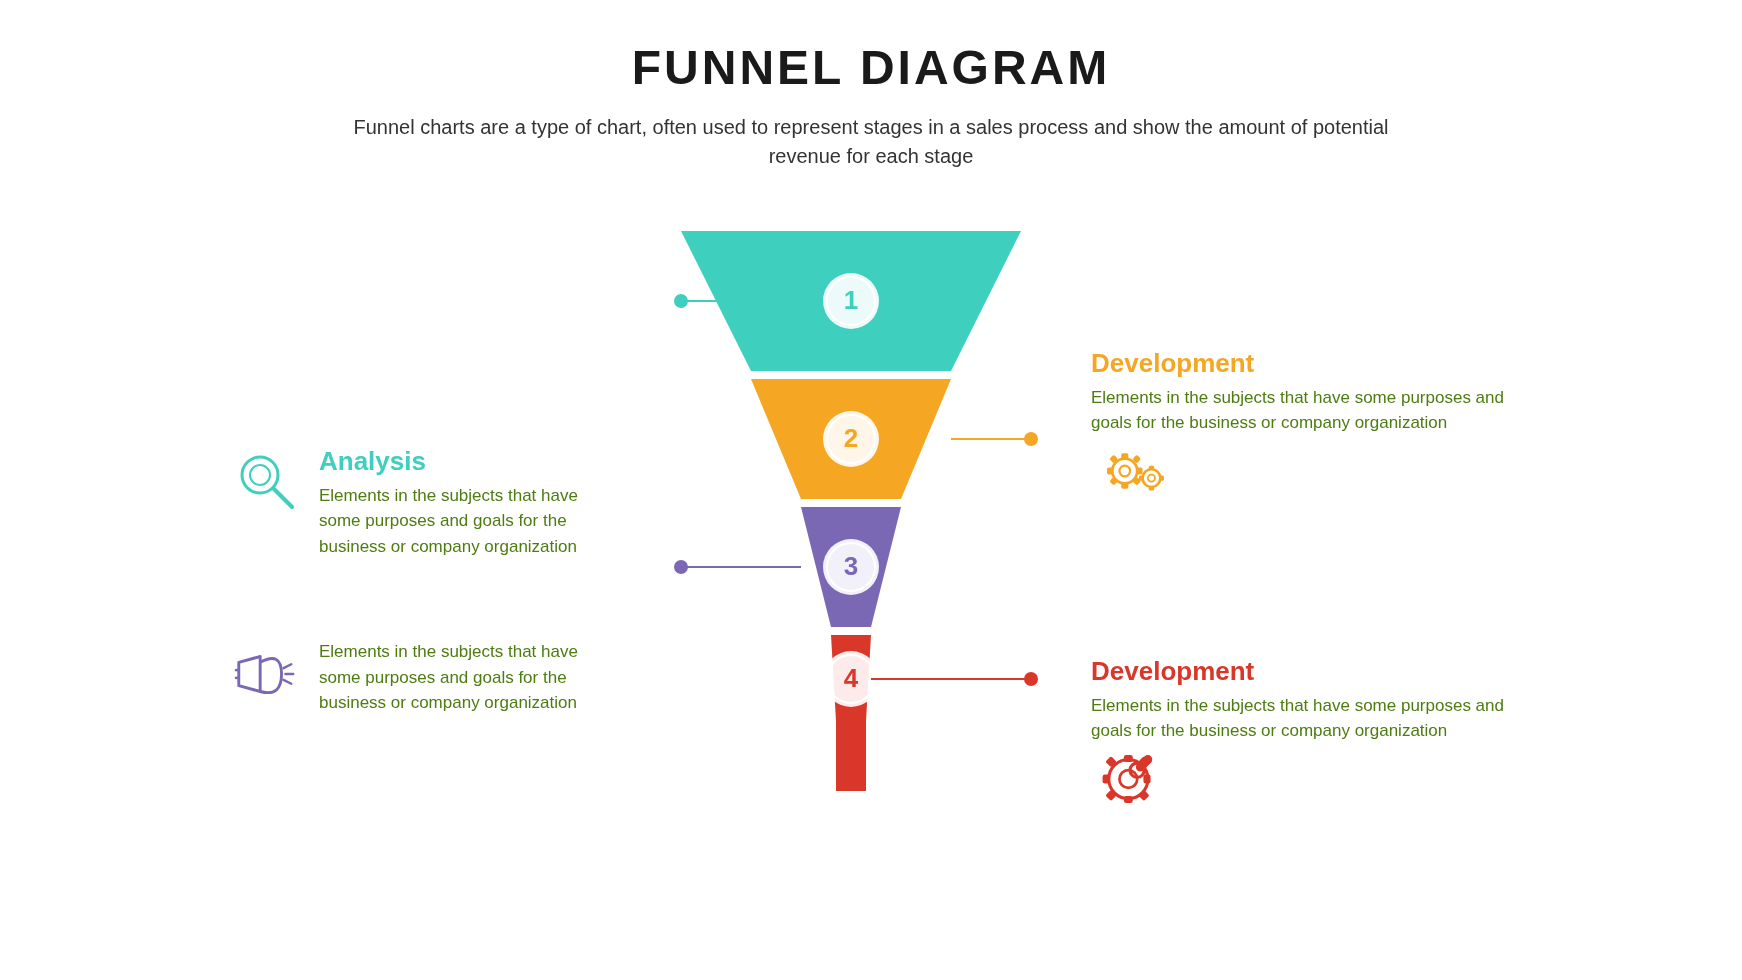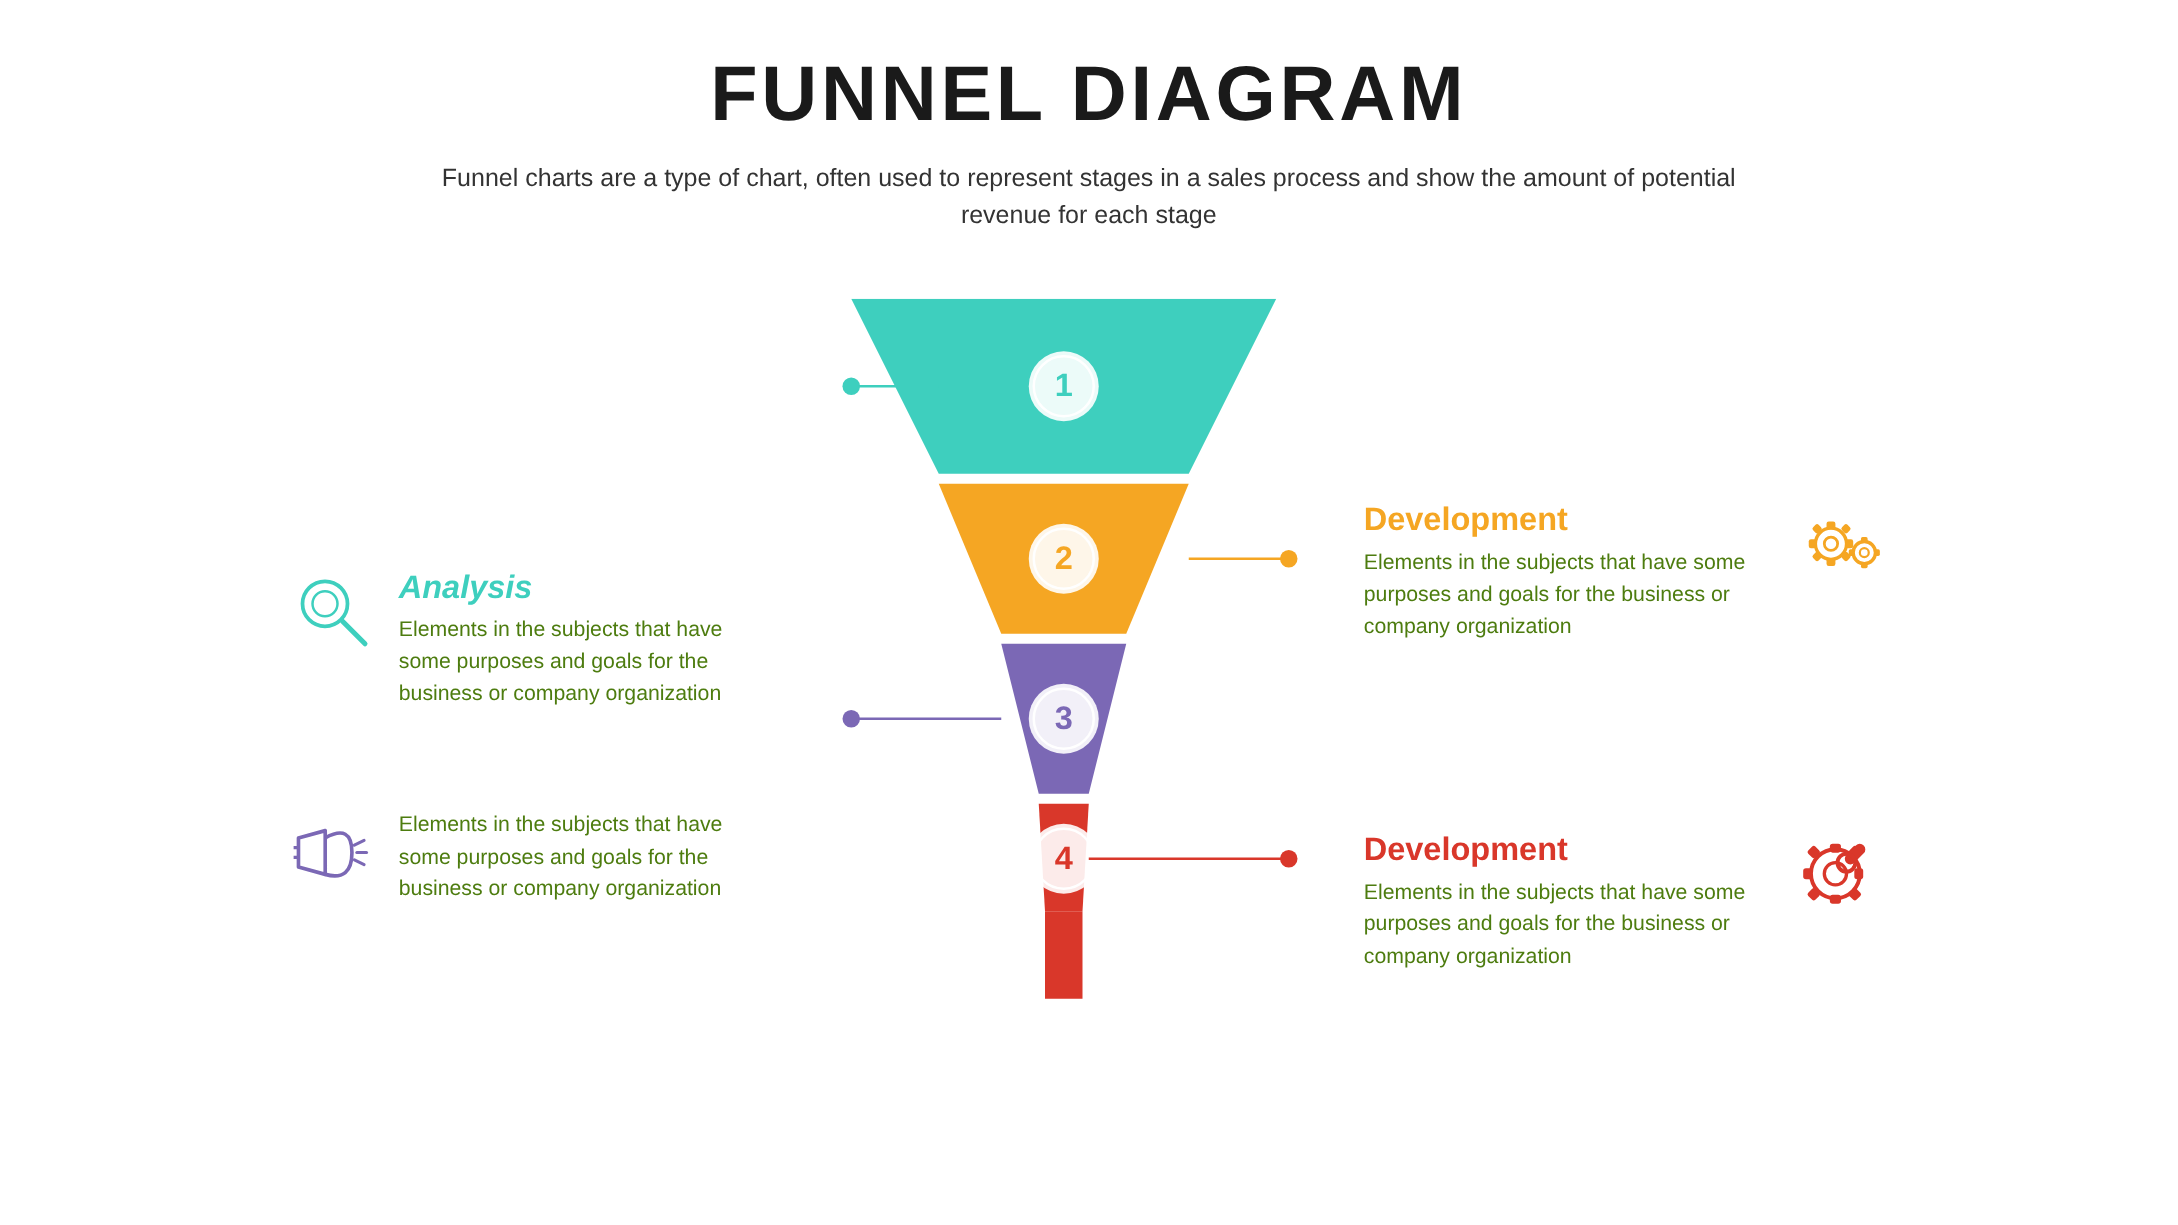--- a/index.html
+++ b/index.html
@@ -10,21 +10,21 @@
       font-family: 'Arial', sans-serif;
       overflow: hidden;
       display: flex;
       flex-direction: column;
       align-items: center;
       justify-content: flex-start;
       padding: 40px 60px 30px;
     }
 
     .title {
-      font-size: 62px;
+      font-size: 48px;
       font-weight: 900;
       color: #1a1a1a;
       text-align: center;
       letter-spacing: 3px;
       margin-bottom: 18px;
     }
 
     .subtitle {
       font-size: 20px;
       color: #333;
@@ -77,21 +77,21 @@
       font-weight: 800;
       margin-bottom: 6px;
     }
 
     .item-desc {
       font-size: 17px;
       color: #4d7c0f;
       line-height: 1.5;
     }
 
-    .analysis-title { color: #3ecfbe; font-style: italic; }
+    .analysis-title { color: #3ecfbe; }
     .marketing-title { color: #7b68b5; }
     .development-title { color: #f5a623; }
     .maintenance-title { color: #d9372a; }
 
     
     .funnel-container {
       position: relative;
       width: 400px;
       display: flex;
       flex-direction: column;
@@ -107,21 +107,21 @@
       display: flex;
       flex-direction: column;
       gap: 60px;
       width: 420px;
       margin-left: 40px;
     }
 
     .right-item {
       display: flex;
       align-items: flex-start;
-      gap: 18px;
+      flex-direction: column;
     }
 
     .right-icon {
       flex-shrink: 0;
       width: 80px;
       height: 70px;
       display: flex;
       align-items: center;
       justify-content: center;
     }

